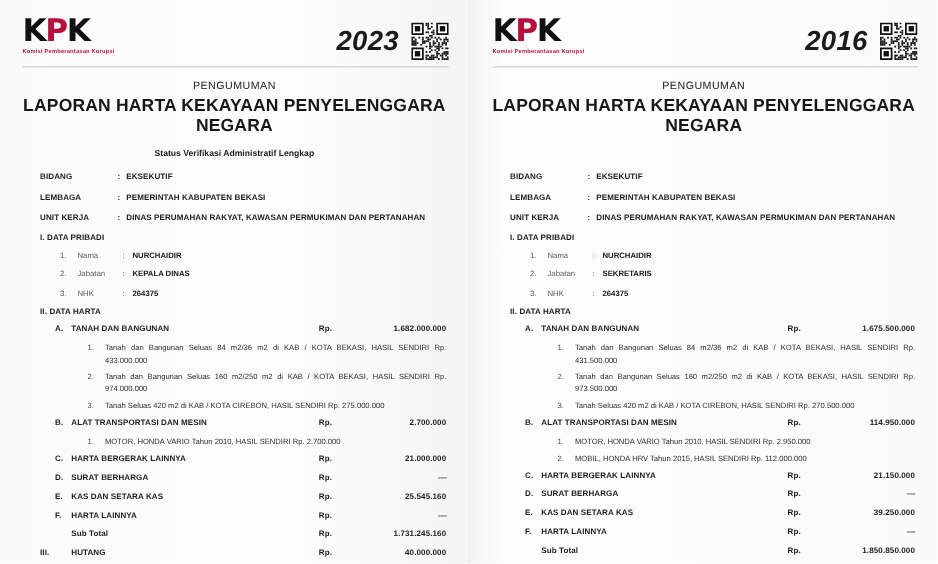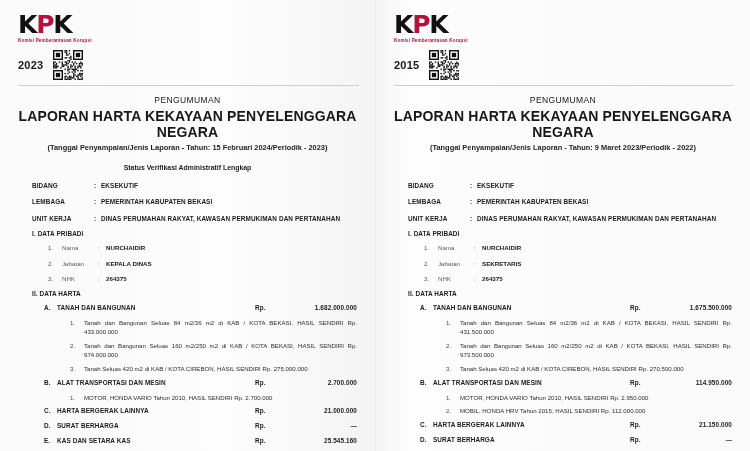--- a/index.html
+++ b/index.html
@@ -36,21 +36,20 @@
     background: linear-gradient(to right, #f4f4f4 0%, #fdfdfd 8%, #fafafa 100%);
     border-left: 1px solid #ececec;
   }
 
   
   .doc-head {
     display: flex;
     align-items: flex-start;
     justify-content: space-between;
     padding: 4px 2px 4px 4px;
-    flex-direction: column;
   }
   .logo-block {
     display: flex;
     flex-direction: column;
     align-items: flex-start;
     line-height: 1;
   }
   .logo-word {
     font-family: "DejaVu Sans", sans-serif;
     font-weight: 700;
@@ -68,24 +67,25 @@
     margin-top: 2px;
     white-space: nowrap;
   }
   .head-right {
     display: flex;
     align-items: center;
     gap: 10px;
     padding-top: 6px;
   }
   .year {
-    font-size: 11px;
+    font-size: 22px;
     font-weight: 700;
     color: #1b1b1b;
     letter-spacing: 0.2px;
+    font-style: italic;
   }
   .qr {
     width: 30px;
     height: 30px;
     background-color: #ffffff;
     display: block;
   }
   .rule {
     height: 1px;
     background: #cfcfcf;
@@ -359,21 +359,20 @@
               <rect x="1.4285714285714286" y="21.42857142857143" width="7.142857142857143" height="7.142857142857143" fill="#fff"></rect>
               <rect x="2.857142857142857" y="22.857142857142858" width="4.285714285714286" height="4.285714285714286" fill="#111"></rect>
             </svg>
           </div>
         </div>
       </div>
       <div class="rule"></div>
       <div class="titles">
         <div class="t1">PENGUMUMAN</div>
         <div class="t2">LAPORAN HARTA KEKAYAAN PENYELENGGARA NEGARA</div>
-        <div class="t3">(Tanggal Penyampaian/Jenis Laporan - Tahun: 15 Februari 2024/Periodik - 2023)</div>
       </div>
       <div class="status">Status Verifikasi Administratif Lengkap</div>
       <div class="body">
         <div class="idrow">
           <div class="lbl">BIDANG</div>
           <div class="col">:</div>
           <div class="val">EKSEKUTIF</div>
         </div>
         <div class="idrow">
           <div class="lbl">LEMBAGA</div>
@@ -487,21 +486,21 @@
         </div>
       </div>
     </div>
     <div class="page right">
       <div class="doc-head">
         <div class="logo-block">
           <div class="logo-word"><span>K</span><span class="p">P</span><span>K</span></div>
           <div class="logo-tag">Komisi Pemberantasan Korupsi</div>
         </div>
         <div class="head-right">
-          <div class="year">2015</div>
+          <div class="year">2016</div>
           <div>
             <svg class="qr" viewBox="0 0 30 30" width="30" height="30">
               <rect width="30" height="30" fill="#fff"></rect>
               <rect x="11.428571428571429" y="0" width="1.4285714285714286" height="1.4285714285714286" fill="#111"></rect>
               <rect x="12.857142857142858" y="0" width="1.4285714285714286" height="1.4285714285714286" fill="#111"></rect>
               <rect x="15.714285714285715" y="0" width="1.4285714285714286" height="1.4285714285714286" fill="#111"></rect>
               <rect x="11.428571428571429" y="1.4285714285714286" width="1.4285714285714286" height="1.4285714285714286" fill="#111"></rect>
               <rect x="12.857142857142858" y="1.4285714285714286" width="1.4285714285714286" height="1.4285714285714286" fill="#111"></rect>
               <rect x="12.857142857142858" y="2.857142857142857" width="1.4285714285714286" height="1.4285714285714286" fill="#111"></rect>
               <rect x="15.714285714285715" y="2.857142857142857" width="1.4285714285714286" height="1.4285714285714286" fill="#111"></rect>
@@ -632,21 +631,20 @@
               <rect x="1.4285714285714286" y="21.42857142857143" width="7.142857142857143" height="7.142857142857143" fill="#fff"></rect>
               <rect x="2.857142857142857" y="22.857142857142858" width="4.285714285714286" height="4.285714285714286" fill="#111"></rect>
             </svg>
           </div>
         </div>
       </div>
       <div class="rule"></div>
       <div class="titles">
         <div class="t1">PENGUMUMAN</div>
         <div class="t2">LAPORAN HARTA KEKAYAAN PENYELENGGARA NEGARA</div>
-        <div class="t3">(Tanggal Penyampaian/Jenis Laporan - Tahun: 9 Maret 2023/Periodik - 2022)</div>
       </div>
       <div class="status" style="visibility: hidden;">&nbsp;</div>
       <div class="body">
         <div class="idrow">
           <div class="lbl">BIDANG</div>
           <div class="col">:</div>
           <div class="val">EKSEKUTIF</div>
         </div>
         <div class="idrow">
           <div class="lbl">LEMBAGA</div>

